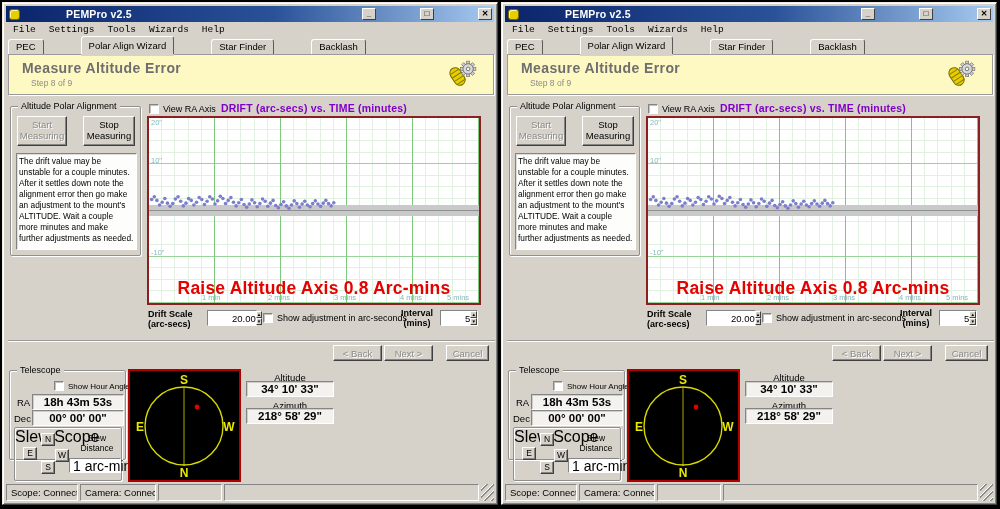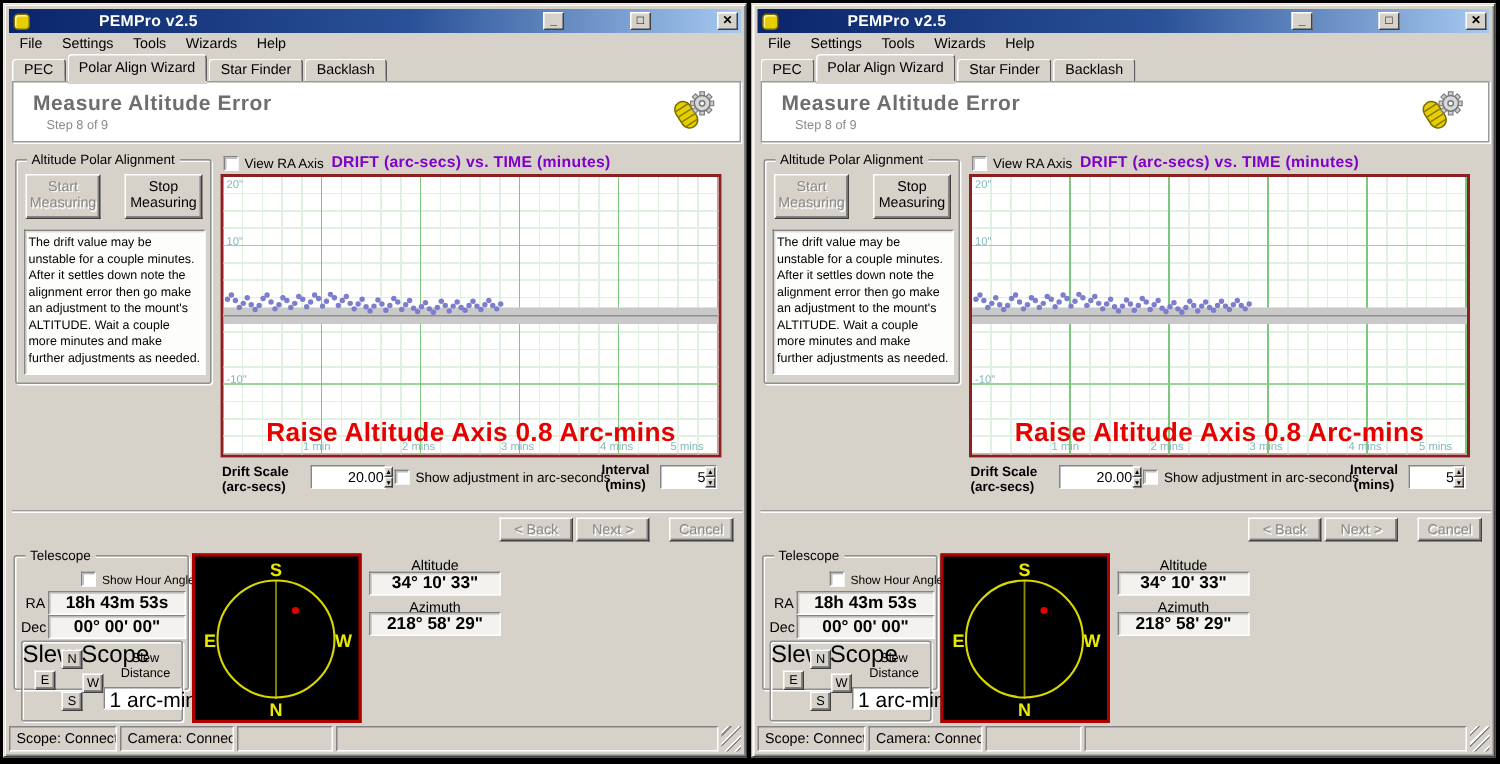--- a/index.html
+++ b/index.html
@@ -18,31 +18,31 @@
   .title-ico { width:11px; height:11px; border-radius:3px; background:#e6cf00; border:1px solid #7a6a00;
                box-shadow:inset 1px 1px 0 #fff7a0; margin-left:1px; }
   .title-text { color:#fff; font-weight:bold; font-size:10.5px; margin-left:4px; flex:1; letter-spacing:.2px; }
   .tb-btn { width:14px; height:12px; margin-left:2px; background:#d6d2ca; border:1px solid;
             border-color:#fff #404040 #404040 #fff; font-size:8px; font-weight:bold; line-height:10px;
             text-align:center; color:#000; }
 
   
   .menubar { position:absolute; left:3px; top:20px; right:3px; height:13px; display:flex; gap:13px;
              padding-left:7px; font-size:9.5px; align-items:center; color:#000; }
-  .menu-item { cursor:default; }
-
-  
-  .tabstrip { position:absolute; left:3px; top:33px; right:3px; height:18px; display:flex; align-items:flex-end; padding-left:2px; }
+  .menu-item { cursor:default;font-family:Liberation Mono, monospace; }
+
+  
+  .tabstrip { position:absolute; left:3px; top:33px; right:3px; height:18px; display:flex; align-items:flex-end; padding-left:2px;gap:36px; }
   .tab { height:15px; padding:0 7px; font-size:9.5px; line-height:14px; background:#d6d2ca;
          border:1px solid; border-color:#fff #5a5a5a #5a5a5a #fff; border-bottom:none;
          border-radius:3px 3px 0 0; margin-right:1px; position:relative; }
   .tab.active { height:18px; line-height:18px; z-index:2; border-bottom:none; box-shadow:0 2px 0 #d6d2ca; }
 
   
-  .header { position:absolute; left:5px; top:51px; width:486px; height:41px; background:#ffffff;
+  .header { position:absolute; left:5px; top:51px; width:486px; height:41px; background:#fef9c3;
             border:1px solid #9a9a9a; box-shadow:1px 1px 0 #fff; }
   .header-title { position:absolute; left:13px; top:5px; font-size:14px; font-weight:bold; color:#6e6e6e; letter-spacing:.4px; }
   .header-step { position:absolute; left:22px; top:23px; font-size:8.5px; color:#8a8a8a; }
   .gear { position:absolute; right:16px; top:4px; }
 
   
   .group { position:absolute; border:1px solid #8f8f8f; border-radius:2px; box-shadow:inset 1px 1px 0 #fff,1px 1px 0 #fff; }
   .group > .legend { position:absolute; top:-6px; left:7px; background:#d6d2ca; padding:0 3px; font-size:9px; color:#000; white-space:nowrap; }
 
   .btn3d { background:#d6d2ca; border:1px solid; border-color:#fff #404040 #404040 #fff;

